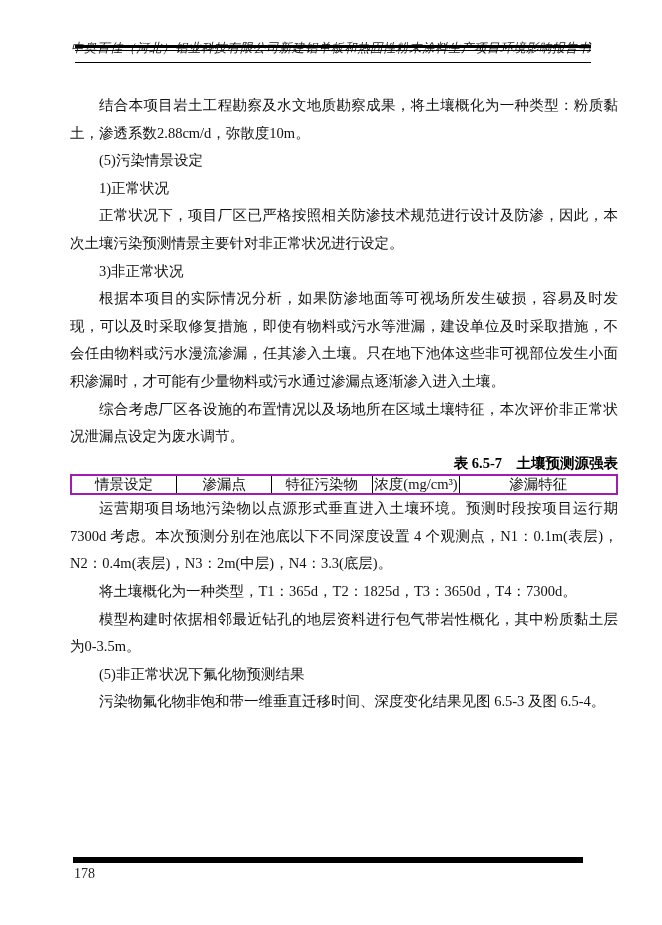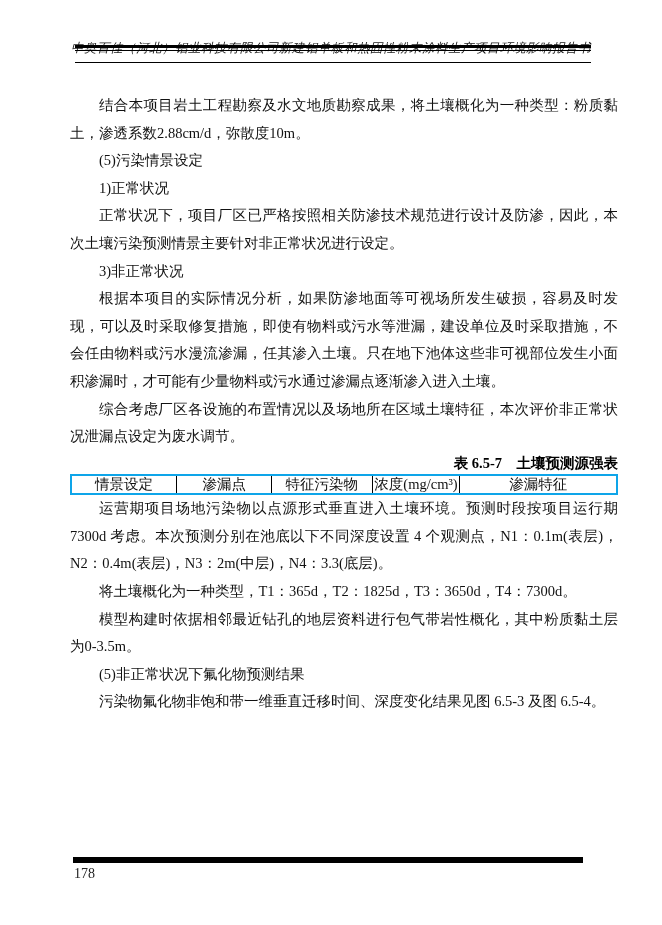--- a/index.html
+++ b/index.html
@@ -56,21 +56,21 @@
     text-align: right;
     font-weight: bold;
     font-size: 14.5px;
     line-height: 19px;
     color: #000;
     white-space: pre-wrap;
   }
   table.src-table {
     width: 100%;
     border-collapse: collapse;
-    border: 2px solid #0ea5e9;
+    border: 2px solid #a21caf;
     table-layout: fixed;
   }
   table.src-table td {
     border: 1px solid #000;
     text-align: center;
     vertical-align: middle;
     font-size: 14.5px;
     line-height: 17.5px;
     padding: 0;
     color: #111;

